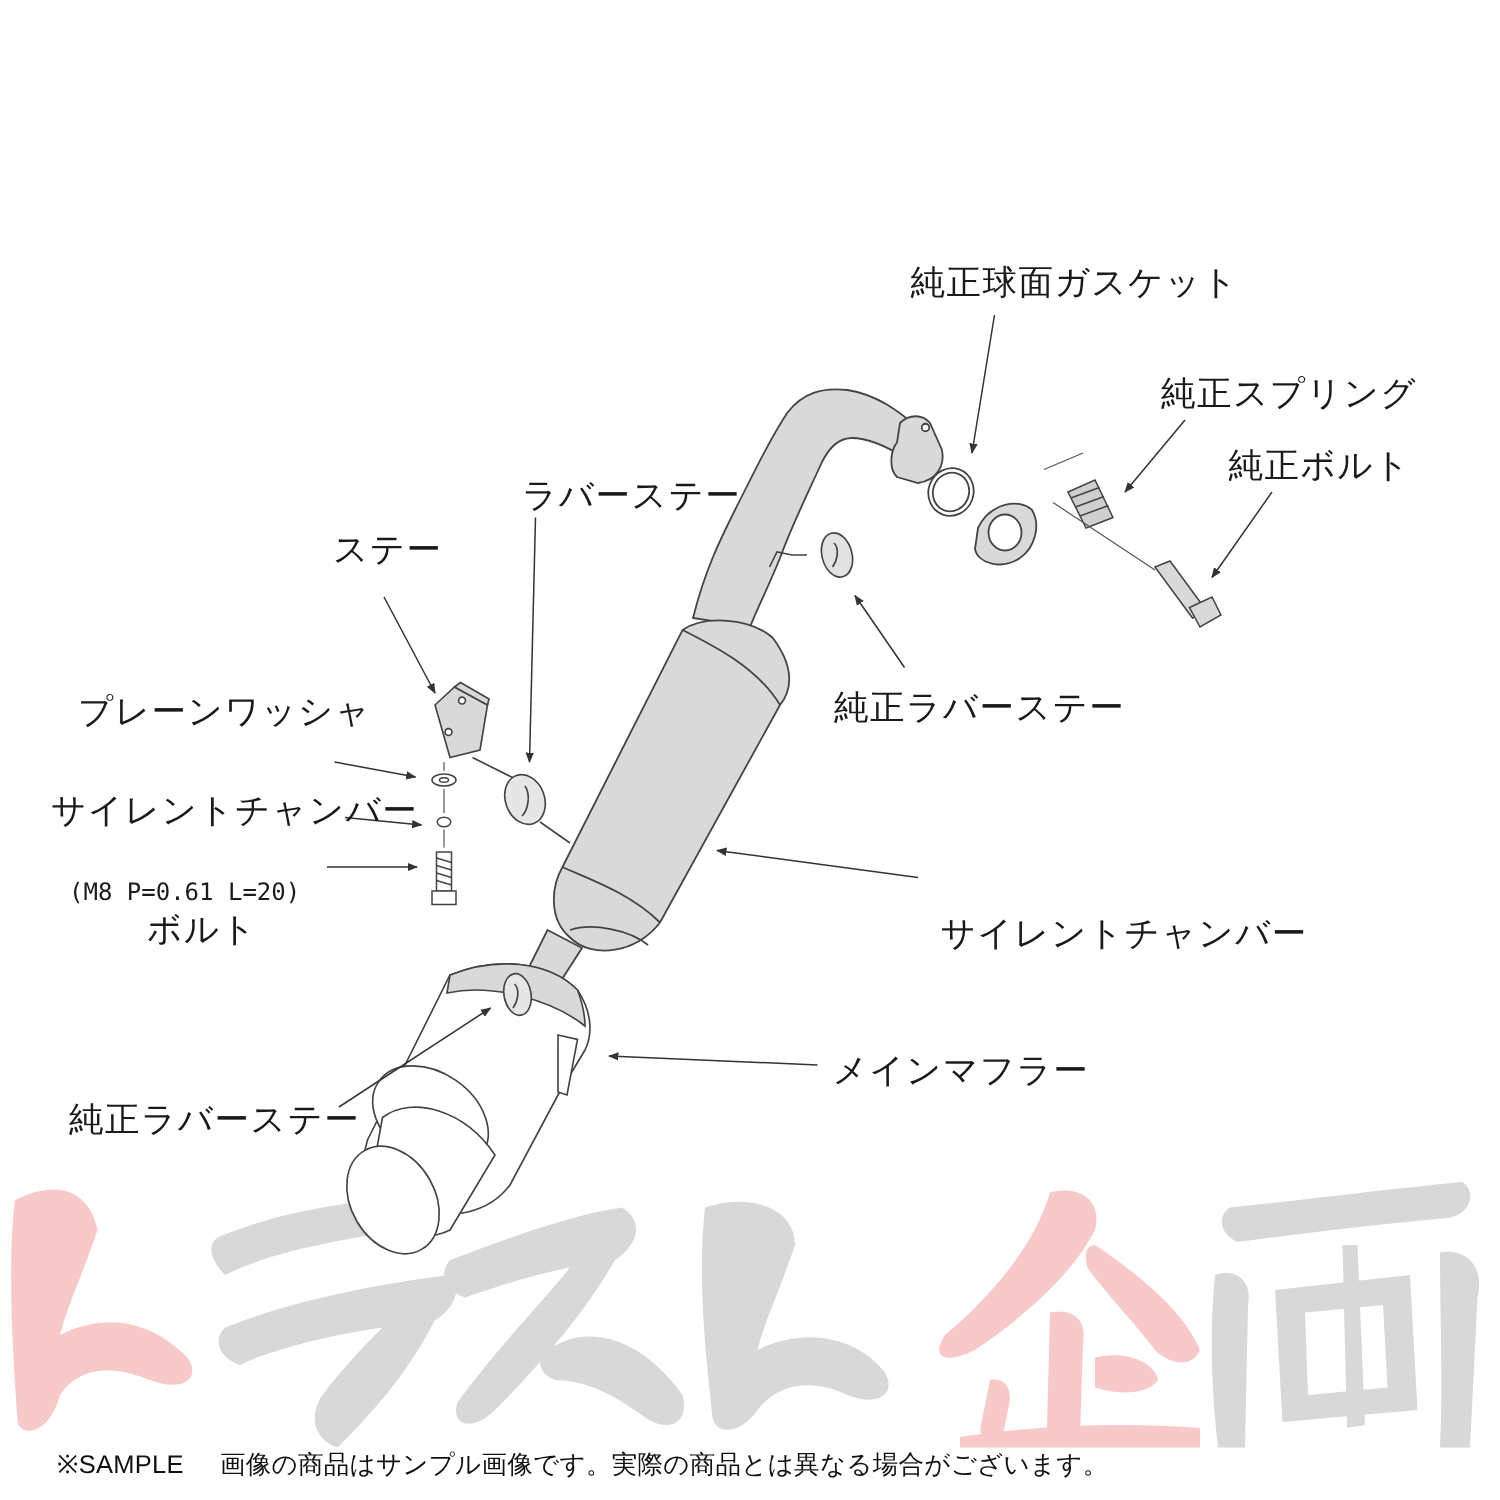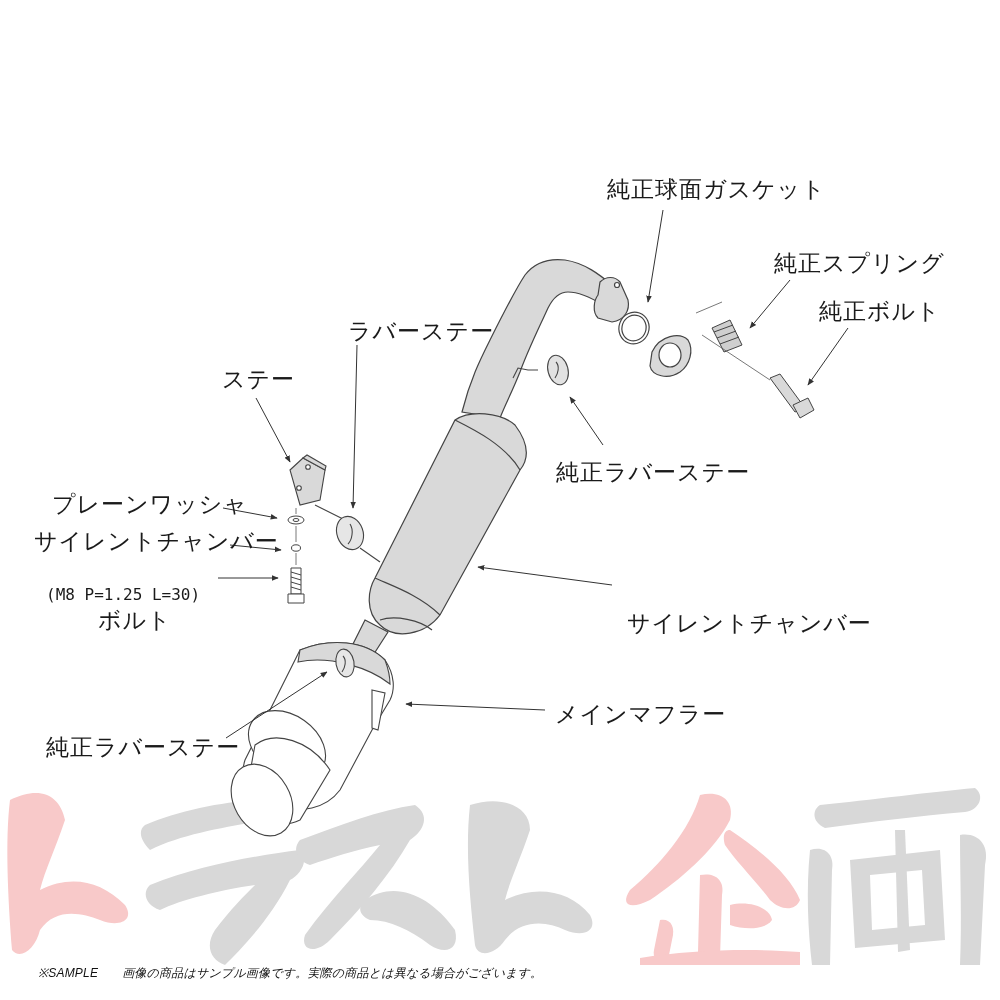--- a/index.html
+++ b/index.html
@@ -3,22 +3,22 @@
 <meta charset="utf-8">
 <style>
   html, body { margin: 0; padding: 0; background: #ffffff; }
   body { width: 1000px; height: 1000px; position: relative; overflow: hidden;
          font-family: "DejaVu Sans", "Liberation Sans", sans-serif; }
   #canvas { position: absolute; left: 0; top: 0; width: 1000px; height: 1000px; }
   .label { position: absolute; font-size: 23px; color: #1a1a1a; white-space: nowrap;
            letter-spacing: 1px; line-height: 1; font-family: "DejaVu Sans", sans-serif; }
   .label.small { font-size: 16px; letter-spacing: 0; font-family: "DejaVu Sans Mono", monospace; }
   .watermark { position: absolute; left: 0; top: 780px; width: 1000px; height: 190px; }
-  .disclaimer { position: absolute; left: 38px; top: 964px; font-size: 12px; color: #111;
-                white-space: nowrap; font-family: "DejaVu Sans", sans-serif; letter-spacing: 0.2px; font-style: italic; }
+  .disclaimer { position: absolute; left: 38px; top: 964px; font-size: 17px; color: #111;
+                white-space: nowrap; font-family: "DejaVu Sans", sans-serif; letter-spacing: 0.2px; }
   .disclaimer span { display: inline-block; }
   .disclaimer .mark { margin-right: 24px; font-family: "Liberation Sans", sans-serif; }
 </style>
 </head>
 <body>
 
 <svg class="watermark" viewBox="0 0 1000 190" xmlns="http://www.w3.org/2000/svg">
   <title>トラスト企画</title>
 
   <g fill="#f8c9c9">
@@ -164,25 +164,25 @@
     <line x1="612" y1="585" x2="478" y2="567" marker-end="url(#arrow)"></line>
     <line x1="545" y1="710" x2="406" y2="704" marker-end="url(#arrow)"></line>
     <line x1="226" y1="738" x2="327" y2="672" marker-end="url(#arrow)"></line>
   </g>
 </svg>
 
 <div class="label" style="left:607px; top:178px;">純正球面ガスケット</div>
 <div class="label" style="left:743px; top:252px;margin-left:31px;">純正スプリング</div>
 <div class="label" style="left:819px; top:300px;">純正ボルト</div>
 <div class="label" style="left:308px; top:320px;margin-left:40px;">ラバーステー</div>
-<div class="label" style="left:222px; top:368px;">ステー</div>
+<div class="label" style="left:222px; top:356px;">ステー</div>
 <div class="label" style="left:556px; top:461px;">純正ラバーステー</div>
-<div class="label" style="left:52px; top:493px;">プレーンワッシャ</div>
+<div class="label" style="left:52px; top:464px;">プレーンワッシャ</div>
 <div class="label" style="left:34px; top:530px;">サイレントチャンバー</div>
 <div class="label" style="left:98px; top:566px;margin-top:43px;">ボルト</div>
-<div class="label small" style="left:46px; top:587px;">(M8 P=1.25 L=30)</div>
+<div class="label small" style="left:46px; top:587px;">(M8 P=0.61 L=20)</div>
 <div class="label" style="left:627px; top:612px;">サイレントチャンバー</div>
 <div class="label" style="left:555px; top:703px;">メインマフラー</div>
 <div class="label" style="left:46px; top:736px;">純正ラバーステー</div>
 
 <div class="disclaimer">
   <span class="mark">※SAMPLE</span><span>画像の商品はサンプル画像です。実際の商品とは異なる場合がございます。</span>
 </div>
 
 </body></html>

